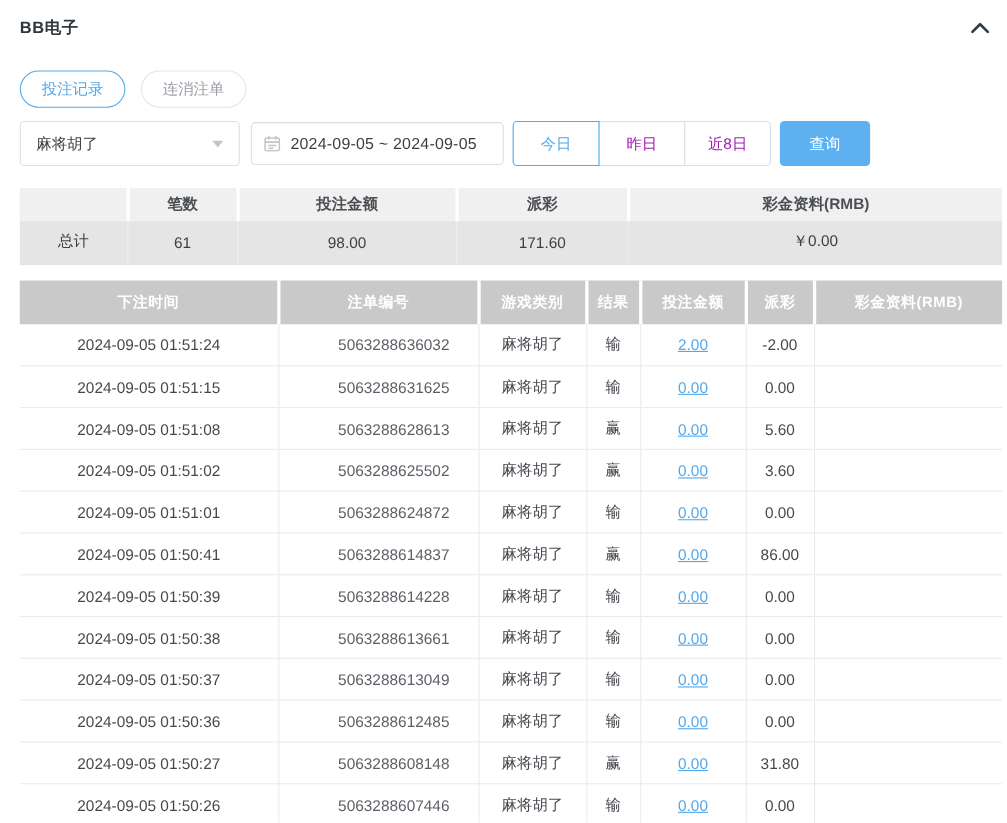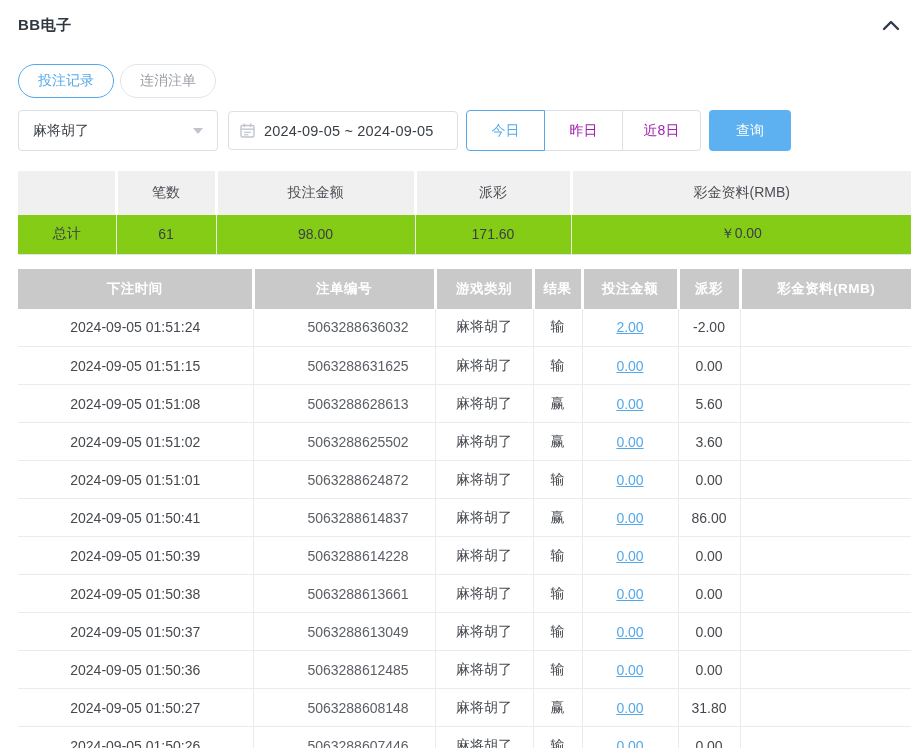--- a/index.html
+++ b/index.html
@@ -7,21 +7,21 @@
   body { font-family: "Liberation Sans", "DejaVu Sans", sans-serif; color: #333; }
 
   .page { width: 915px; height: 748px; padding: 14px 4px 0 18px; position: relative; }
 
   
   .panel-header { display: flex; justify-content: space-between; align-items: center; height: 22px; margin-bottom: 28px; padding-right: 10px; }
   .panel-title { font-size: 15px; font-weight: bold; color: #30373d; letter-spacing: .5px; }
   .collapse-btn { width: 20px; height: 20px; cursor: pointer; display: flex; align-items: center; justify-content: center; }
 
   
-  .tabs { display: flex; gap: 6px; margin-bottom: 12px; }
+  .tabs { display: flex; gap: 14px; margin-bottom: 12px; }
   .tab-pill { height: 34px; padding: 0 19px; display: flex; align-items: center; justify-content: center;
               border-radius: 17px; font-size: 14px; cursor: pointer; background: #fff; }
   .tab-pill.active { border: 1px solid #54a9ea; color: #54a9ea; }
   .tab-pill.inactive { border: 1px solid #e2e5ea; color: #9a9ea5; }
 
   
   .filter-row { display: flex; align-items: center; margin-bottom: 20px; }
   .select-box { width: 200px; height: 41px; border: 1px solid #dcdfe6; border-radius: 4px;
                 display: flex; align-items: center; justify-content: space-between;
                 padding: 0 14px; font-size: 14px; color: #3a3f45; cursor: pointer; margin-right: 10px; }
@@ -40,25 +40,25 @@
   .quick-btn.active { border-color: #54a9ea; color: #54a9ea; position: relative; z-index: 1; }
   .quick-btn.inactive { color: #a21caf; }
 
   .search-btn { width: 82px; height: 41px; background: #5db1f1; border: none; border-radius: 4px;
                 color: #fff; font-size: 14px; margin-left: 0; cursor: pointer;
                 display: flex; align-items: center; justify-content: center; }
 
   
   table { border-collapse: collapse; table-layout: fixed; }
   .summary-table { width: 893px; margin-bottom: 14px; }
-  .summary-table th { background: #f0f0f0; height: 44px; font-size: 14px; font-weight: normal; color: #4b4f54;
+  .summary-table th { background: #f0f0f0; height: 30px; font-size: 14px; font-weight: bold; color: #4b4f54;
                       border-right: 3px solid #fff; text-align: center; }
   .summary-table th:last-child { border-right: none; }
   .summary-table td { height: 39px; text-align: center; font-size: 14px; color: #3c4046;
-                      border-right: 1px solid #ececec; border-bottom: 1px solid #e3e3e3; background: #84cc16; }
+                      border-right: 1px solid #ececec; border-bottom: 1px solid #e3e3e3; background: #e5e5e5; }
   .summary-table td:last-child { border-right: none; }
 
   
   .main-table { width: 893px; }
   .main-table th { background: #c9c9c9; height: 40px; color: #fff; font-size: 13.5px; font-weight: bold;
                    border-right: 3px solid #fff; text-align: center; letter-spacing: .5px; }
   .main-table th:last-child { border-right: none; }
   .main-table td { height: 38px; text-align: center; font-size: 14px; color: #45494e; background: #fff;
                    border-right: 1px solid #ebebeb; border-bottom: 1px solid #ebebeb; }
   .main-table td:last-child { border-right: none; }

